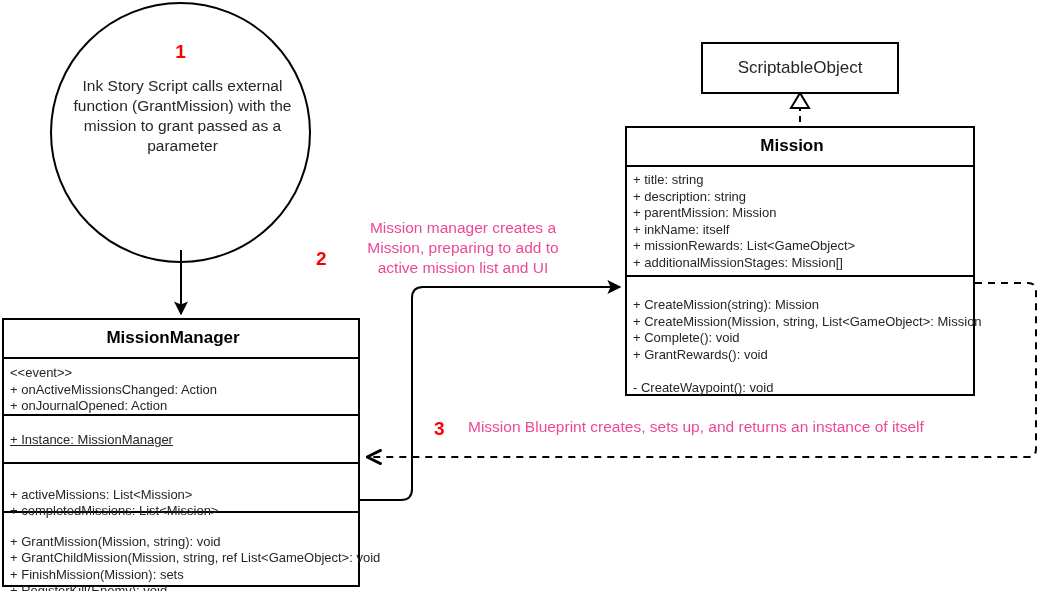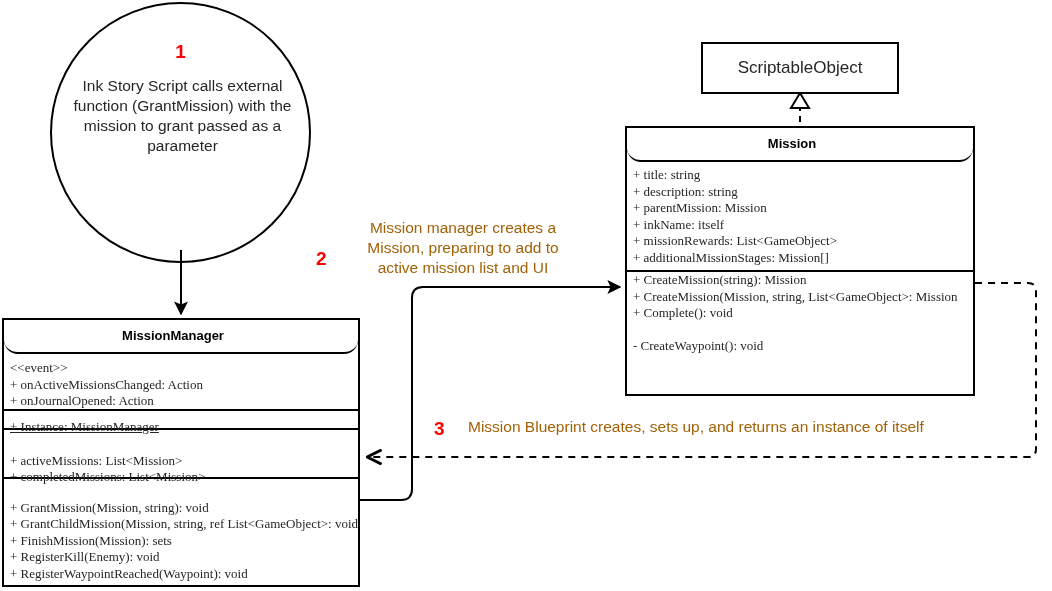--- a/index.html
+++ b/index.html
@@ -67,42 +67,40 @@
   
   .uml-box {
     position: absolute;
     border: 2px solid #000000;
     background: #ffffff;
     box-sizing: border-box;
     z-index: 3;
   }
   .uml-title {
     text-align: center;
-    font-size: 13px;
+    font-size: 17px;
     font-weight: bold;
     color: #000000;
     padding: 8px 20px 9px 4px;
     border-bottom: 2px solid #000000;
     box-sizing: border-box;
-    border-radius: 14px;
   }
   .uml-section {
     border-bottom: 2px solid #000000;
     box-sizing: border-box;
     padding: 6px 6px 7px 6px;
   }
   .uml-section:last-child {
     border-bottom: none;
   }
   .uml-line {
     font-size: 13px;
     line-height: 16.5px;
     color: #262626;
     white-space: nowrap;
-    font-family: Liberation Serif, serif;
   }
   .uml-line.underline { text-decoration: underline; }
   .uml-line.italic { font-style: italic; }
   .uml-line.spacer { height: 16.5px; }
 
   
   .plain-box {
     position: absolute;
     border: 2px solid #000000;
     background: #ffffff;
@@ -124,21 +122,21 @@
   }
   .step-num {
     position: absolute;
     color: #ff0000;
     font-size: 19px;
     font-weight: bold;
     line-height: 1;
     z-index: 4;
   }
   .annot-text {
-    color: #a16207;
+    color: #ec4899;
     font-size: 15.5px;
     line-height: 20px;
     text-align: center;
     white-space: pre-line;
   }
   .annot-text.left {
     text-align: right;
     white-space: nowrap;
   }
 </style>
@@ -186,21 +184,21 @@
 
   <div class="uml-box" style="left:2px; top:318px; width:358px; height:269px;">
     <div class="uml-title">MissionManager</div>
 
     <div class="uml-section" style="height:57px;">
       <div class="uml-line">&lt;&lt;event&gt;&gt;</div>
       <div class="uml-line">+ onActiveMissionsChanged: Action</div>
       <div class="uml-line">+ onJournalOpened: Action</div>
     </div>
 
-    <div class="uml-section" style="height:19px; padding-top:8px;">
+    <div class="uml-section" style="height:48px; padding-top:16px;">
       <div class="uml-line underline">+ Instance: MissionManager</div>
     </div>
 
     <div class="uml-section" style="height:49px; ">
       <div class="uml-line spacer"></div>
       <div class="uml-line">+ activeMissions: List&lt;Mission&gt;</div>
       <div class="uml-line">+ completedMissions: List&lt;Mission&gt;</div>
     </div>
 
     <div class="uml-section" style="padding-top:4px;">
@@ -219,24 +217,25 @@
 
     <div class="uml-section" style="height:110px; padding-top:5px;">
       <div class="uml-line">+ title: string</div>
       <div class="uml-line">+ description: string</div>
       <div class="uml-line">+ parentMission: Mission</div>
       <div class="uml-line">+ inkName: itself</div>
       <div class="uml-line">+ missionRewards: List&lt;GameObject&gt;</div>
       <div class="uml-line">+ additionalMissionStages: Mission[]</div>
     </div>
 
-    <div class="uml-section" style="padding-top:0;">
+    <div class="uml-section" style="padding-top:20px;">
       <div class="uml-line">+ CreateMission(string): Mission</div>
       <div class="uml-line">+ CreateMission(Mission, string, List&lt;GameObject&gt;: Mission</div>
       <div class="uml-line">+ Complete(): void</div>
+      <div class="uml-line">+ GrantRewards(): void</div>
       <div class="uml-line spacer"></div>
       <div class="uml-line">- CreateWaypoint(): void</div>
       <div class="uml-line spacer"></div>
     </div>
   </div>
 
   <div class="step-num" style="left:316px; top:249px;">2</div>
   <div class="annotation" style="left:344px; top:218px; width:238px;">
     <div class="annot-text">Mission manager creates a
 Mission, preparing to add to

